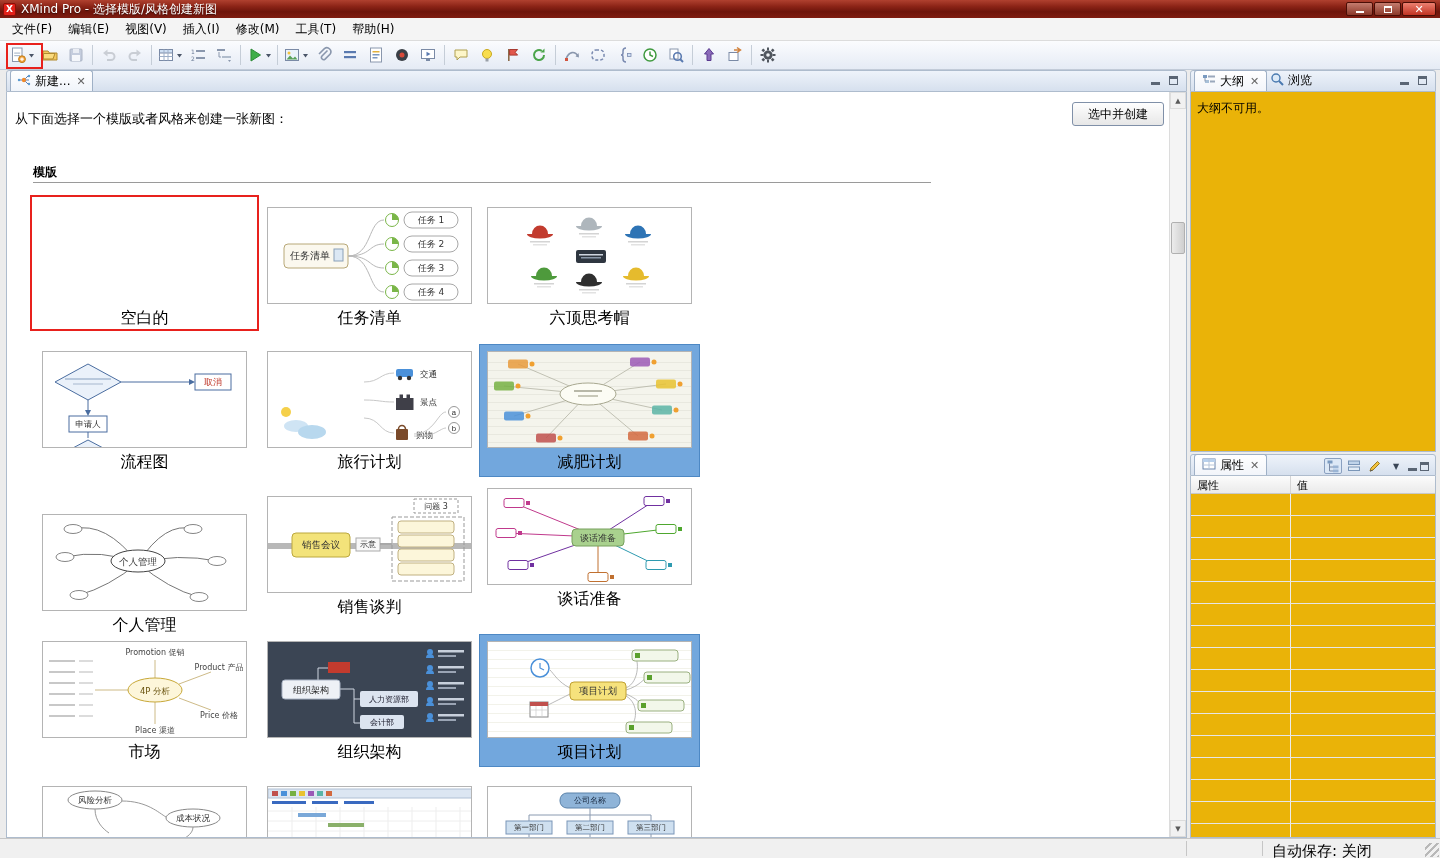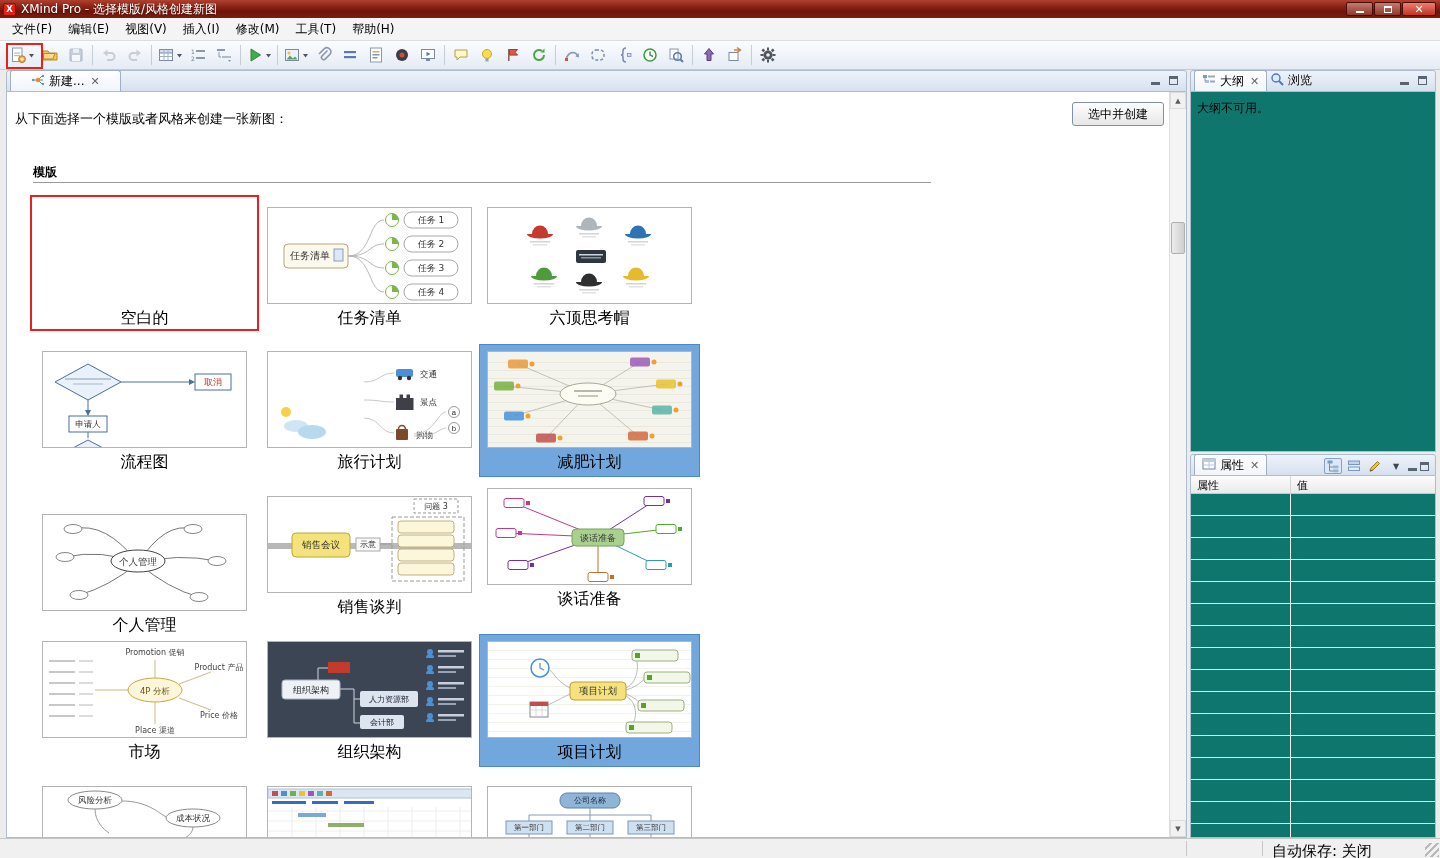--- a/index.html
+++ b/index.html
@@ -32,21 +32,21 @@
   .tsep { width:1px; height:20px; background:#c5cdd7; margin:0 3px; }
 
   .annotation { position:absolute; border:2px solid #e8211d; z-index:60; pointer-events:none; }
   #ann-toolbar { left:6px; top:43px; width:37px; height:26px; }
   #ann-blank { left:23px; top:103px; width:229px; height:136px; }
 
   
   .editor { position:absolute; left:6px; top:70px; width:1181px; height:768px; }
   .etabbar { position:absolute; left:0; top:0; right:0; height:22px;
     background:linear-gradient(#eef3fa,#d6e0ee); border:1px solid #aebccd; border-radius:3px 3px 0 0; }
-  .etab { position:absolute; left:3px; bottom:0; height:21px; display:flex; align-items:center; gap:4px; padding:0 20px;
+  .etab { position:absolute; left:3px; bottom:0; height:21px; display:flex; align-items:center; gap:4px; padding:0 6px;
     background:linear-gradient(#ffffff,#f0f4fa); border:1px solid #9fb0c6; border-bottom:none; border-radius:3px 3px 0 0; }
   .tabclose { color:#666; font-size:11px; margin-left:2px; cursor:pointer; }
   .ewin { position:absolute; right:8px; top:4px; display:flex; gap:9px; align-items:center; }
   .wg-min { width:9px; height:3px; background:#5a6574; margin-top:7px; }
   .wg-max { width:9px; height:9px; border:1px solid #5a6574; border-top-width:3px; }
 
   .econtent { position:absolute; left:0; top:22px; width:1181px; height:746px; background:#fff;
     border:1px solid #aebccd; border-top:none; overflow:hidden; }
   .instruction { position:absolute; left:8px; top:18px; font-size:13px; }
   .create-btn { position:absolute; right:22px; top:10px; height:24px; padding:0 15px; font-size:12px;
@@ -76,21 +76,21 @@
     background:linear-gradient(90deg,#ececec,#cfcfcf); border:1px solid #b0b0b0; border-radius:2px; }
 
   
   .panel { position:absolute; left:1190px; width:246px; }
   .outline-panel { top:70px; height:382px; }
   .props-panel { top:454px; height:384px; }
   .ptabbar { position:absolute; left:0; top:0; right:0; height:22px;
     background:linear-gradient(#eef3fa,#d6e0ee); border:1px solid #aebccd; border-radius:3px 3px 0 0; }
   .ptab { position:absolute; bottom:0; height:21px; display:flex; align-items:center; gap:4px; padding:0 7px; }
   .ptab.active { background:linear-gradient(#ffffff,#f2f5fa); border:1px solid #9fb0c6; border-bottom:none; border-radius:3px 3px 0 0; }
-  .panel-body { position:absolute; left:0; top:22px; right:0; bottom:0; background:#0f766e; border:1px solid #aebccd; border-top:none; overflow:hidden; }
+  .panel-body { position:absolute; left:0; top:22px; right:0; bottom:0; background:#eab308; border:1px solid #aebccd; border-top:none; overflow:hidden; }
   .outline-msg { padding:8px 6px; }
   .pbar { position:absolute; right:6px; top:3px; display:flex; gap:3px; align-items:center; }
   .pbtn { width:18px; height:16px; display:flex; align-items:center; justify-content:center; border:1px solid transparent; border-radius:2px; }
   .pbtn.pressed { border-color:#8aa0c0; background:#dce8f6; }
   .chev { font-size:8px; color:#3a4556; }
   .prow-head { display:flex; height:18px; background:linear-gradient(#fcfcfc,#eaeaea); border-bottom:1px solid #c8c8c8; font-size:11px; }
   .pcol1 { width:100px; padding:2px 6px; border-right:1px solid #d4d4d4; }
   .pcol2 { flex:1; padding:2px 6px; }
   .prow { display:flex; height:22px; border-bottom:1px solid #e6e6e6; }
   .prow .pcol1 { border-right:1px solid #ececec; }

